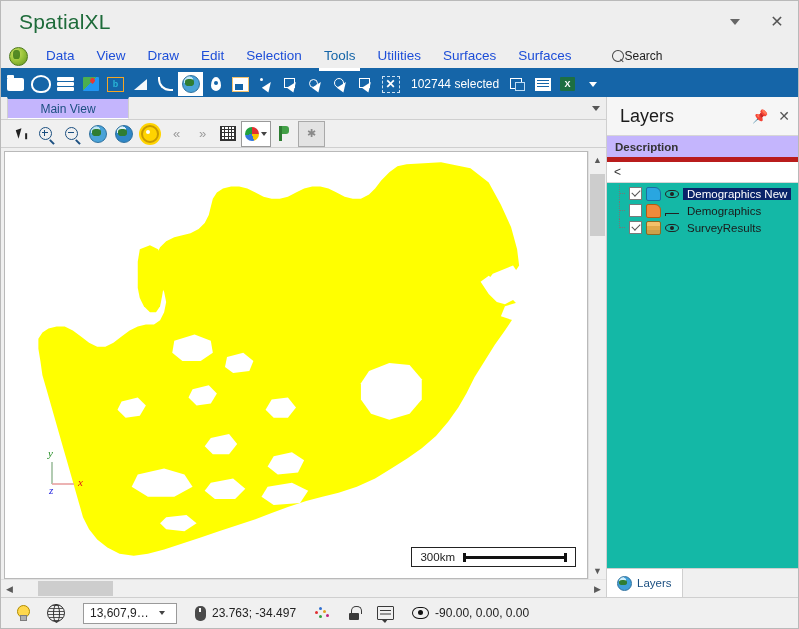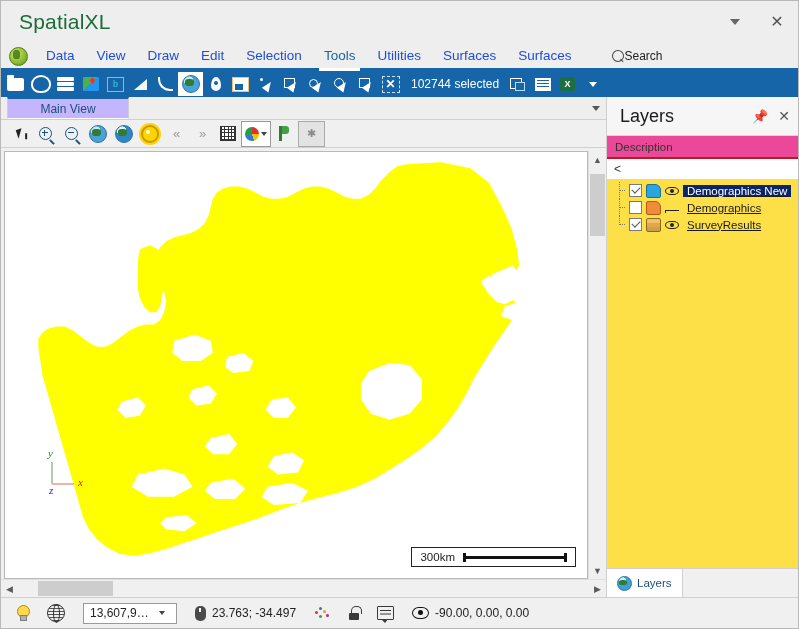--- a/index.html
+++ b/index.html
@@ -234,29 +234,29 @@
   
   .lp-header{
     height:38px;flex:0 0 38px;display:flex;align-items:center;padding:0 8px 0 13px;
     background:#f6f6f6;
   }
   .lp-title{font-size:18px;color:#1b1b1b;}
   .lp-actions{margin-left:auto;display:flex;align-items:center;gap:10px;color:#555;}
   .pin-ic{font-size:13px;color:#555;}
   .close-ic{font-size:14px;color:#555;}
   .lp-colhdr{
-    height:21px;flex:0 0 21px;background:#ec4899;border-top:1px solid #d6d6d6;
-    border-bottom:2px solid #b91c1c;display:flex;align-items:center;padding-left:8px;
-    font-size:11.5px;color:#333;
+    height:21px;flex:0 0 21px;background:#c4b5fd;border-top:1px solid #d6d6d6;
+    border-bottom:5px solid #b91c1c;display:flex;align-items:center;padding-left:8px;
+    font-size:11.5px;color:#333;font-weight:bold;
   }
   .lp-filter{
     height:20px;flex:0 0 20px;background:#ffffff;border-bottom:1px solid #d6d6d6;
     display:flex;align-items:center;padding-left:7px;font-size:12px;color:#333;
   }
-  .lp-tree{flex:1;background:#fde047;padding-top:2px;overflow:hidden;text-decoration:underline;}
+  .lp-tree{flex:1;background:#14b8a6;padding-top:2px;overflow:hidden;}
   .lrow{
     height:17px;display:flex;align-items:center;gap:4px;padding-left:8px;position:relative;
     font-size:11.5px;color:#1b1b1b;
   }
   .lrow .tline{width:10px;height:17px;position:relative;}
   .lrow .tline:before{content:"";position:absolute;left:4px;top:0;bottom:0;border-left:1px dotted #777;}
   .lrow .tline:after{content:"";position:absolute;left:4px;top:8px;width:6px;border-top:1px dotted #777;}
   .lrow.last .tline:before{bottom:8px;}
   .cbox{
     width:11px;height:11px;border:1px solid #7a7a7a;background:#fff;display:flex;

